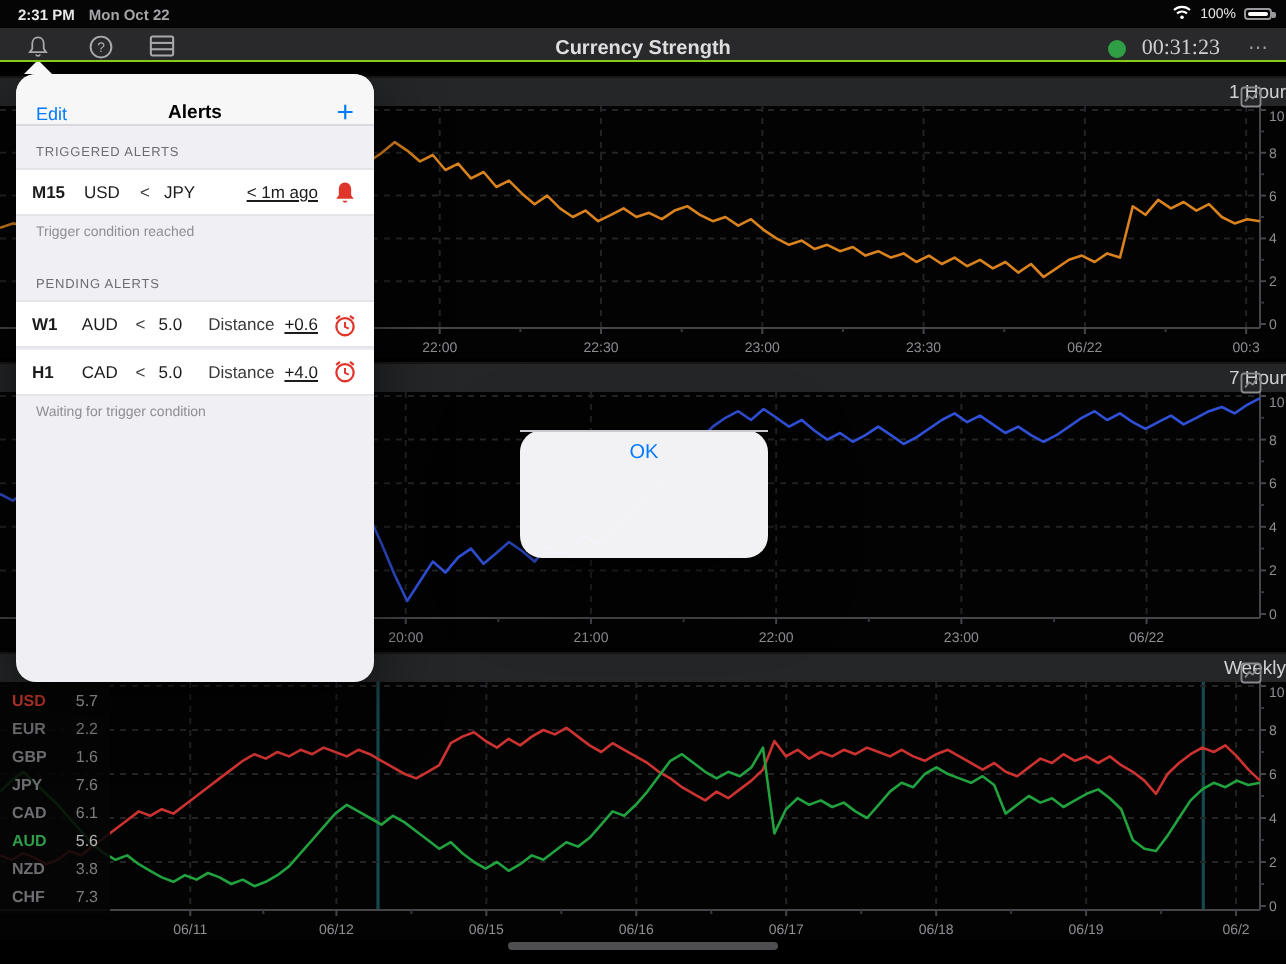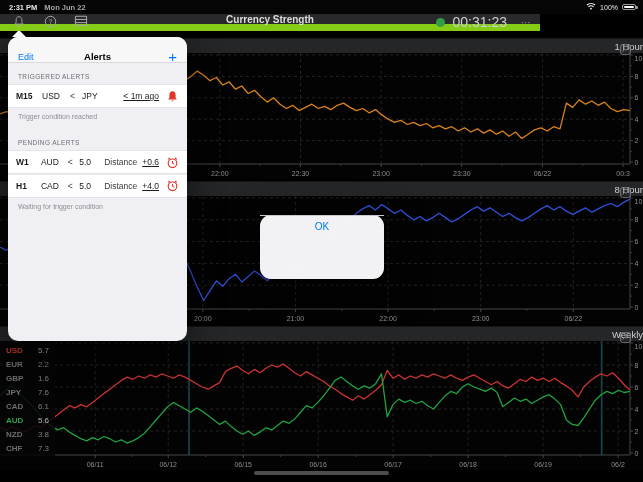--- a/index.html
+++ b/index.html
@@ -11,28 +11,28 @@
     display:flex;align-items:center;font-size:7.5px;z-index:20;}
   .sb-time{margin-left:9px;font-weight:bold;}
   .sb-date{margin-left:7px;color:#a5a5a9;font-weight:bold;}
   .sb-right{margin-left:auto;display:flex;align-items:center;gap:4px;margin-right:7px;}
   .sb-batt-pct{font-size:7px;color:#e8e8ea;}
   .batt{position:relative;width:14px;height:6.5px;border:1px solid #9a9a9e;border-radius:2px;}
   .batt .fill{position:absolute;left:1px;top:1px;bottom:1px;right:1px;background:#fff;border-radius:1px;}
   .batt .nub{position:absolute;right:-2.5px;top:1.5px;width:1.5px;height:3px;background:#9a9a9e;border-radius:0 1px 1px 0;}
 
   
-  .nav-bar{position:absolute;left:0;top:14px;width:540px;height:17px;background:#29292b;
-    display:flex;align-items:flex-start;z-index:20;border-bottom:7px solid #84cc16;}
+  .nav-bar{position:absolute;left:0;top:14px;width:643px;height:17px;background:#29292b;
+    display:flex;align-items:flex-end;z-index:20;border-bottom:1px solid #84cc16;}
   .nav-title{position:absolute;left:0;right:0;text-align:center;color:#dededf;font-size:10px;font-weight:bold;}
   .nav-left{display:flex;align-items:center;gap:17px;margin-left:12px;z-index:2;}
   .nav-right{margin-left:auto;display:flex;align-items:center;gap:8px;margin-right:8px;z-index:2;}
   .nav-icon{width:14px;height:14px;display:flex;align-items:center;justify-content:center;cursor:pointer;}
   .green-dot{width:9px;height:9px;border-radius:50%;}
-  .timer{color:#cfcfd2;font-size:14px;}
+  .timer{color:#cfcfd2;font-size:11px;font-family:Liberation Serif, serif;}
   .ellipsis{color:#98989d;font-size:10px;letter-spacing:1px;margin-left:6px;}
 
   
   .panel-header{position:absolute;left:0;width:643px;height:15px;background:#252628;
     display:flex;align-items:center;justify-content:flex-end;z-index:3;border-top:1px solid #161617;}
   .panel-title{color:#cfd0d2;font-size:9.5px;}
   .panel-tool{position:absolute;right:12px;top:2px;width:11px;height:11px;cursor:pointer;}
   .chart-plot{position:absolute;left:0;width:643px;background:#030303;z-index:1;}
   #plot1{top:53px;height:126px;}
   #plot2{top:196px;height:128px;}
@@ -81,21 +81,21 @@
   .home-indicator{position:absolute;left:254px;top:471px;width:135px;height:4px;border-radius:2px;
     background:#8e8e93;opacity:.55;z-index:21;}
 </style>
 </head>
 <body>
 
 <div class="screen">
 
   <div class="status-bar">
     <span class="sb-time">2:31 PM</span>
-    <span class="sb-date">Mon Jun 22</span>
+    <span class="sb-date">Mon Oct 22</span>
     <div class="sb-right">
       <span>
         <svg width="10" height="8" viewBox="0 0 10 8">
             <path d="M1 3 A6 6 0 0 1 9 3" stroke="#fff" fill="none" stroke-width="1.1"></path>
             <path d="M2.5 4.7 A4 4 0 0 1 7.5 4.7" stroke="#fff" fill="none" stroke-width="1.1"></path>
             <circle cx="5" cy="6.6" r="0.9" fill="#fff"></circle>
           </svg>
       </span>
       <span class="sb-batt-pct">100%</span>
       <span class="batt">
@@ -138,21 +138,21 @@
   <div class="panel-header" id="hdr1">
     <span class="panel-title">1 Hour</span>
     <span class="panel-tool">
       <svg width="11" height="11" viewBox="0 0 12 12">
           <rect x="0.8" y="0.8" width="10.4" height="10.4" rx="1.5" fill="none" stroke="#8a8a8e" stroke-width="1"></rect>
           <polyline points="2.8,8.4 5,5.6 7,6.8 9.4,3.4" fill="none" stroke="#8a8a8e" stroke-width="1"></polyline>
         </svg>
     </span>
   </div>
   <div class="panel-header" id="hdr2">
-    <span class="panel-title">8 Hour</span>
+    <span class="panel-title">7 Hour</span>
     <span class="panel-tool">
       <svg width="11" height="11" viewBox="0 0 12 12">
           <rect x="0.8" y="0.8" width="10.4" height="10.4" rx="1.5" fill="none" stroke="#8a8a8e" stroke-width="1"></rect>
           <polyline points="2.8,8.4 5,5.6 7,6.8 9.4,3.4" fill="none" stroke="#8a8a8e" stroke-width="1"></polyline>
         </svg>
     </span>
   </div>
   <div class="panel-header" id="hdr3">
     <span class="panel-title">Weekly</span>
     <span class="panel-tool">

